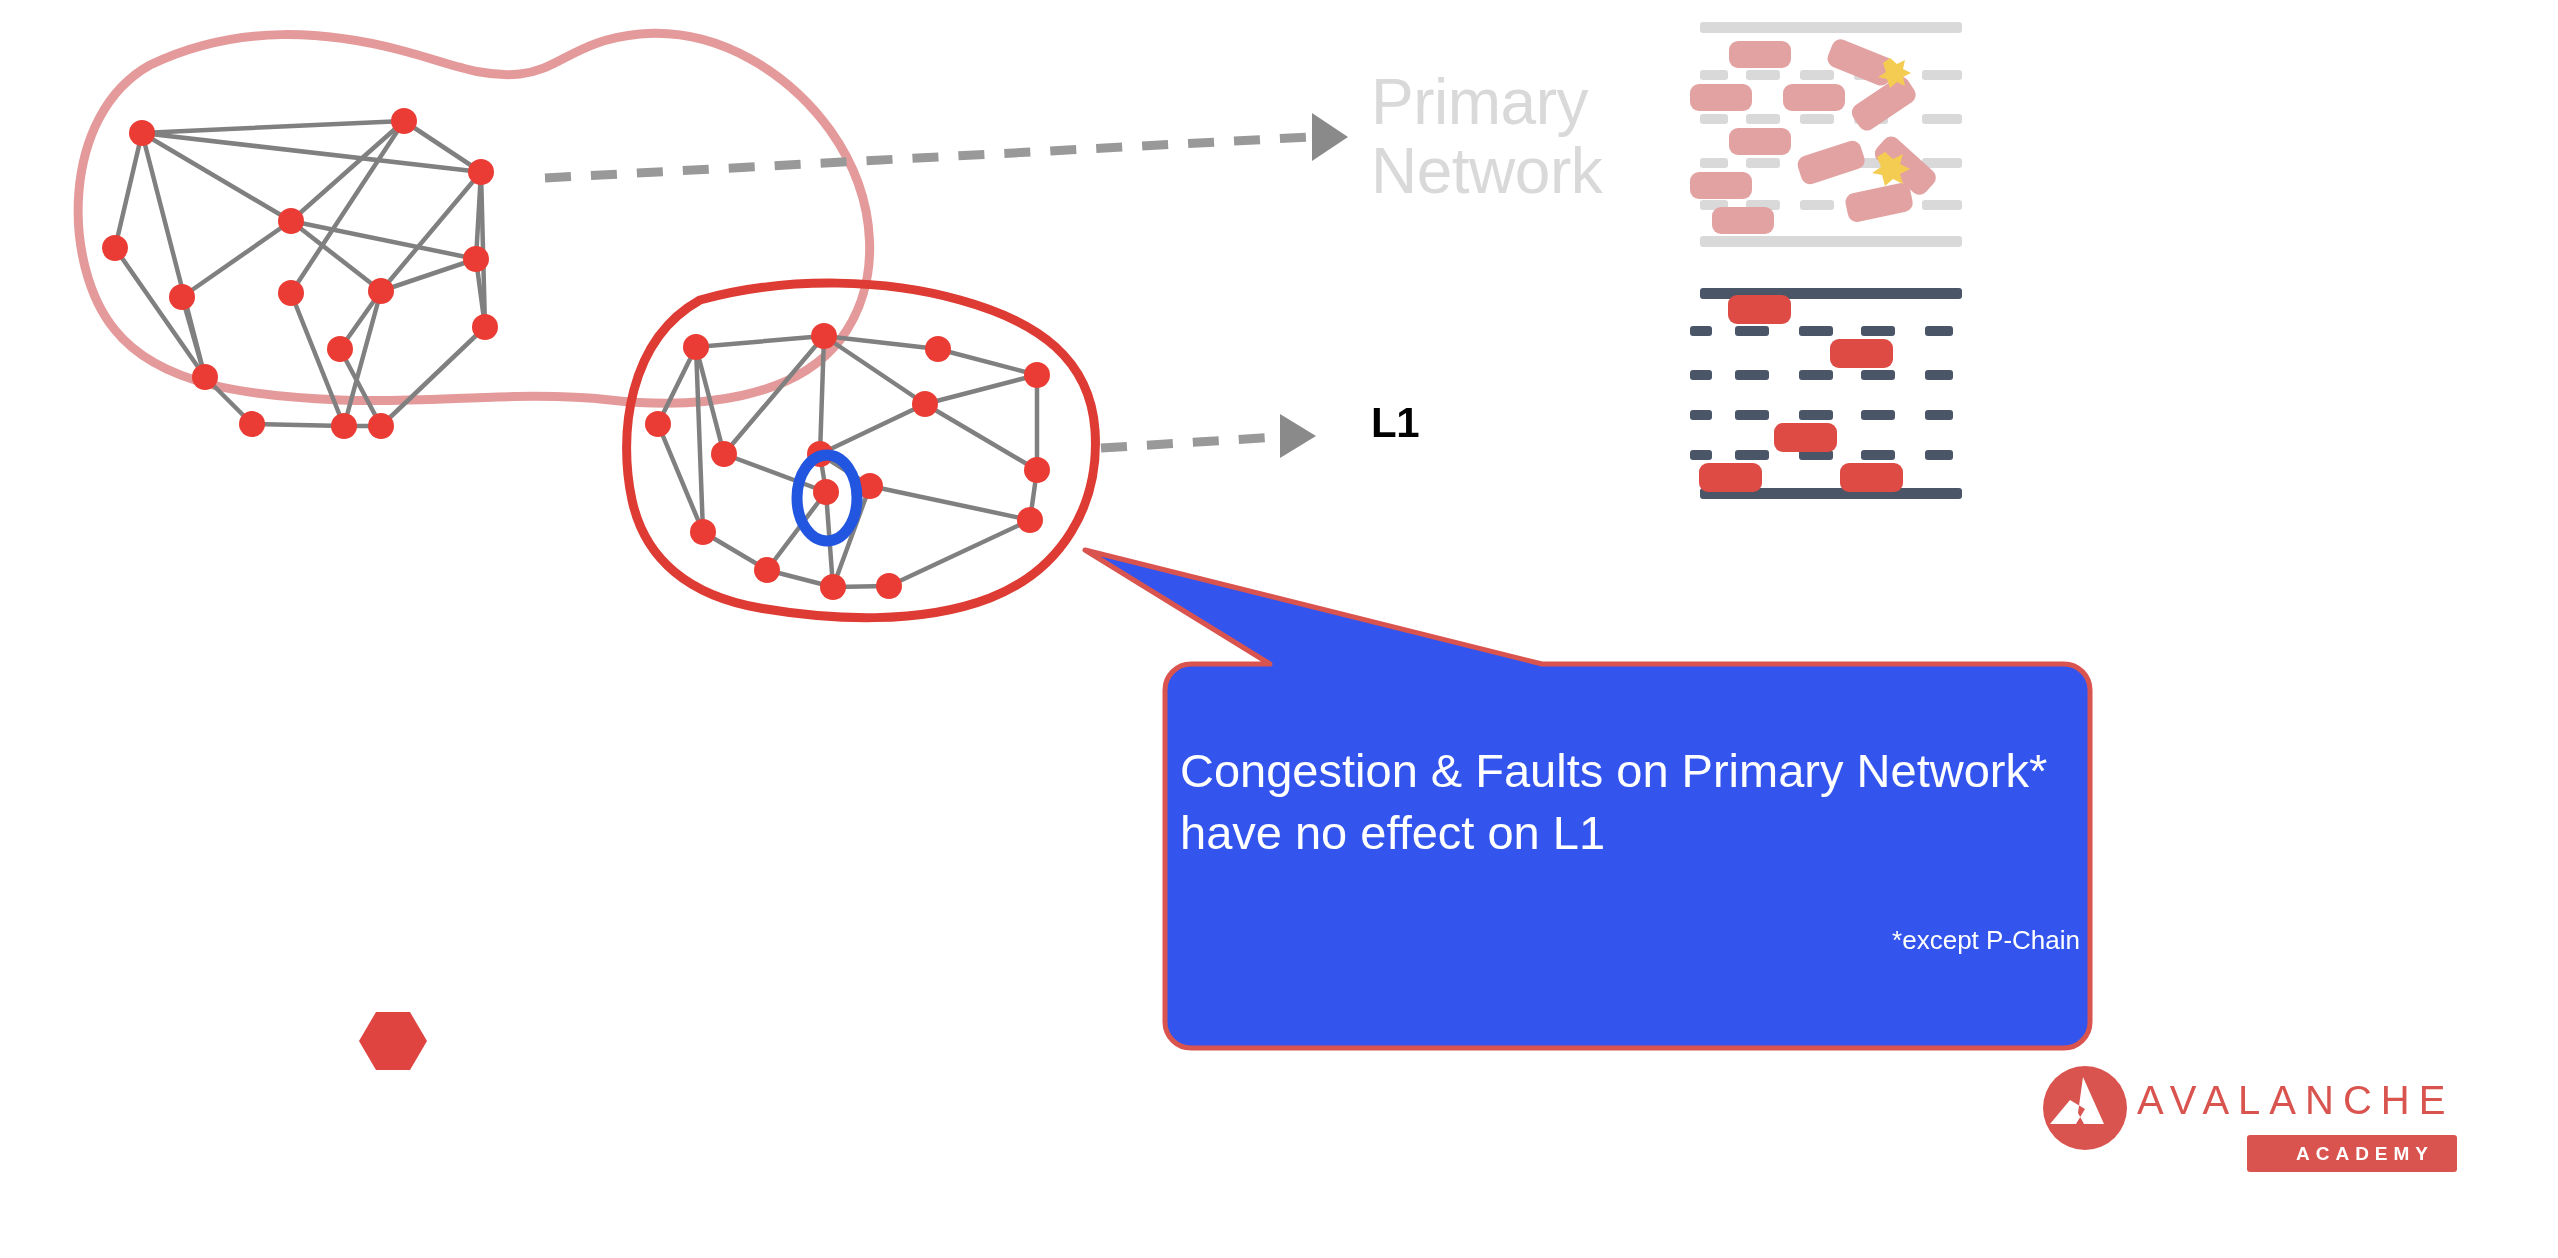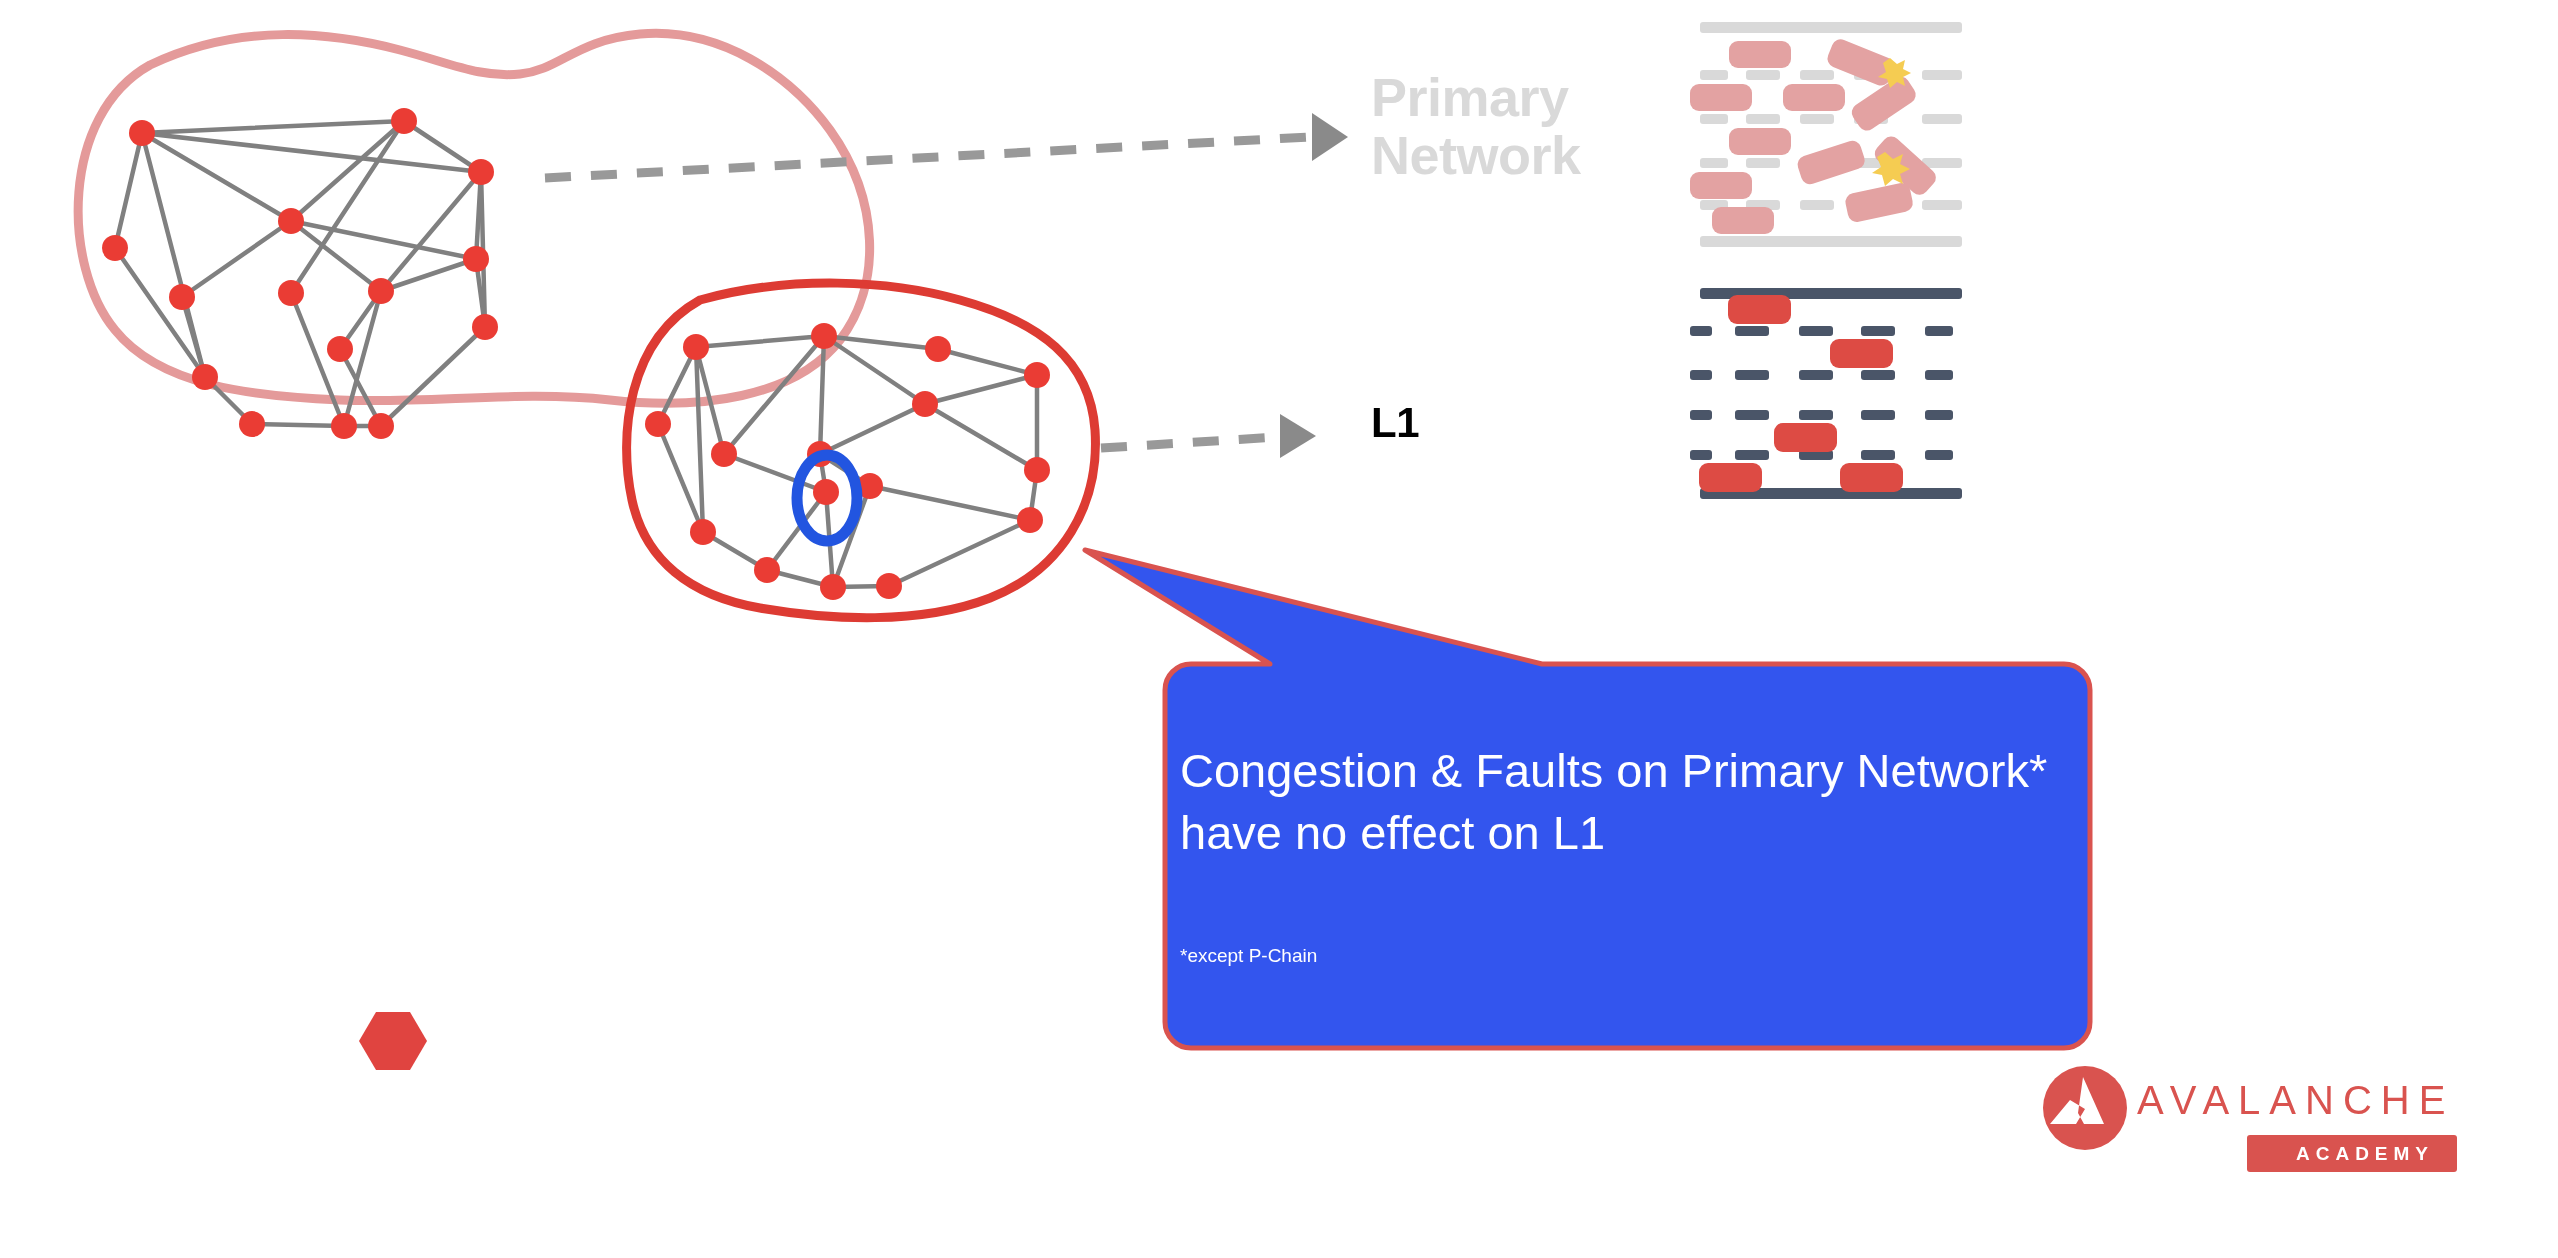--- a/index.html
+++ b/index.html
@@ -24,22 +24,22 @@
     height: 1258px;
   }
   .lbl {
     position: absolute;
     white-space: pre-line;
     line-height: 1.08;
   }
   #primary-network-label {
     left: 1371px;
     top: 68px;
-    font-size: 54px;
-    font-weight: bold;
+    font-size: 64px;
+    font-weight: normal;
     color: #d9d9d9;
     letter-spacing: -0.5px;
   }
   #l1-label {
     left: 1371px;
     top: 400px;
     font-size: 42px;
     font-weight: bold;
     color: #000000;
     letter-spacing: -0.5px;
@@ -60,24 +60,23 @@
     text-align: left;
     font-size: 47px;
     color: #ffffff;
     line-height: 1.32;
   }
   #bubble-footnote {
     position: absolute;
     left: 1180px;
     top: 925px;
     width: 900px;
-    text-align: left;
-    font-size: 19px;
+    text-align: right;
+    font-size: 26px;
     color: #ffffff;
-    margin-top: 20px;
   }
   .logo-word {
     position: absolute;
     font-size: 40px;
     letter-spacing: 9px;
     color: #d9534f;
     font-weight: 400;
   }
   #logo-avalanche {
     left: 2137px;

